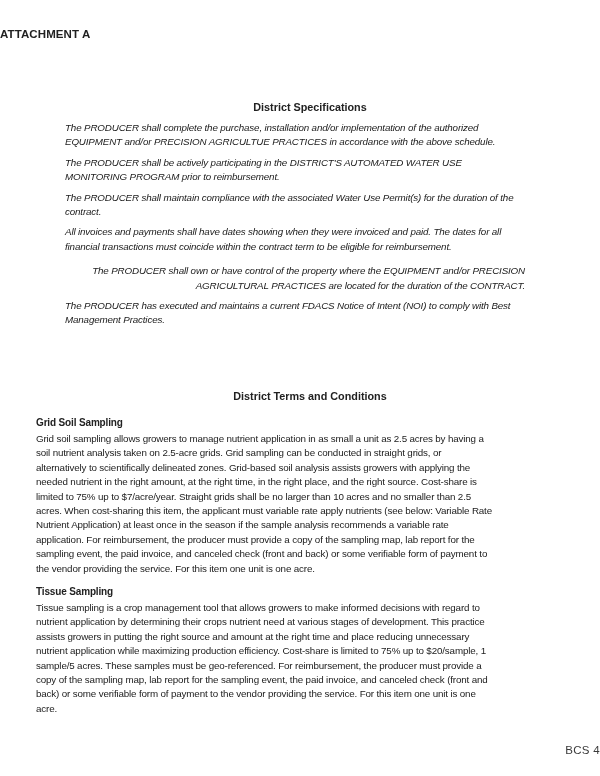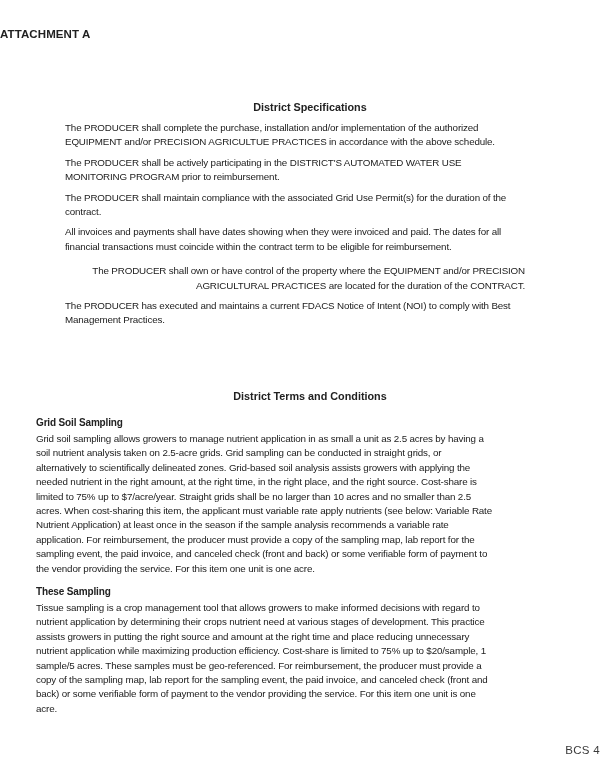--- a/index.html
+++ b/index.html
@@ -34,20 +34,21 @@
     padding-left: 20px;
   }
   .spec-heading { margin-top: 59px; margin-bottom: 7px; }
   .terms-heading { margin-top: 61px; margin-bottom: 13px; }
   .spec-body {
     margin-left: 65px;
     width: 460px;
     font-size: 9.8px;
     line-height: 14.4px;
     letter-spacing: -0.15px;
+    font-style: italic;
   }
   .spec-body p { margin-bottom: 6px; }
   .spec-body p.gap-before { margin-top: 10px; text-align: right; }
   .terms-body {
     margin-left: 36px;
     width: 456px;
     font-size: 9.8px;
     line-height: 14.4px;
     letter-spacing: -0.15px;
   }
@@ -74,37 +75,37 @@
 
 <div class="page">
 
   <div class="doc-title">ATTACHMENT A</div>
 
   <div class="section-heading spec-heading">District Specifications</div>
 
   <div class="spec-body">
     <p>The PRODUCER shall complete the purchase, installation and/or implementation of the authorized EQUIPMENT and/or PRECISION AGRICULTUE PRACTICES in accordance with the above schedule.</p>
     <p>The PRODUCER shall be actively participating in the DISTRICT'S AUTOMATED WATER USE MONITORING PROGRAM prior to reimbursement.</p>
-    <p>The PRODUCER shall maintain compliance with the associated Grid Use Permit(s) for the duration of the contract.</p>
+    <p>The PRODUCER shall maintain compliance with the associated Water Use Permit(s) for the duration of the contract.</p>
     <p>All invoices and payments shall have dates showing when they were invoiced and paid. The dates for all financial transactions must coincide within the contract term to be eligible for reimbursement.</p>
     <p class="gap-before">The PRODUCER shall own or have control of the property where the EQUIPMENT and/or PRECISION AGRICULTURAL PRACTICES are located for the duration of the CONTRACT.</p>
     <p>The PRODUCER has executed and maintains a current FDACS Notice of Intent (NOI) to comply with Best Management Practices.</p>
   </div>
 
   <div class="section-heading terms-heading">District Terms and Conditions</div>
 
   <div class="terms-body">
 
     <div>
       <div class="subsection-title">Grid Soil Sampling</div>
       <p class="subsection-body">Grid soil sampling allows growers to manage nutrient application in as small a unit as 2.5 acres by having a soil nutrient analysis taken on 2.5-acre grids. Grid sampling can be conducted in straight grids, or alternatively to scientifically delineated zones. Grid-based soil analysis assists growers with applying the needed nutrient in the right amount, at the right time, in the right place, and the right source. Cost-share is limited to 75% up to $7/acre/year. Straight grids shall be no larger than 10 acres and no smaller than 2.5 acres. When cost-sharing this item, the applicant must variable rate apply nutrients (see below: Variable Rate Nutrient Application) at least once in the season if the sample analysis recommends a variable rate application. For reimbursement, the producer must provide a copy of the sampling map, lab report for the sampling event, the paid invoice, and canceled check (front and back) or some verifiable form of payment to the vendor providing the service. For this item one unit is one acre.</p>
     </div>
 
     <div>
-      <div class="subsection-title">These Sampling</div>
+      <div class="subsection-title">Tissue Sampling</div>
       <p class="subsection-body">Tissue sampling is a crop management tool that allows growers to make informed decisions with regard to nutrient application by determining their crops nutrient need at various stages of development. This practice assists growers in putting the right source and amount at the right time and place reducing unnecessary nutrient application while maximizing production efficiency. Cost-share is limited to 75% up to $20/sample, 1 sample/5 acres. These samples must be geo-referenced. For reimbursement, the producer must provide a copy of the sampling map, lab report for the sampling event, the paid invoice, and canceled check (front and back) or some verifiable form of payment to the vendor providing the service. For this item one unit is one acre.</p>
     </div>
 
   </div>
 
   <div class="page-footer">BCS 4</div>
 
 </div>
 
 </body></html>

